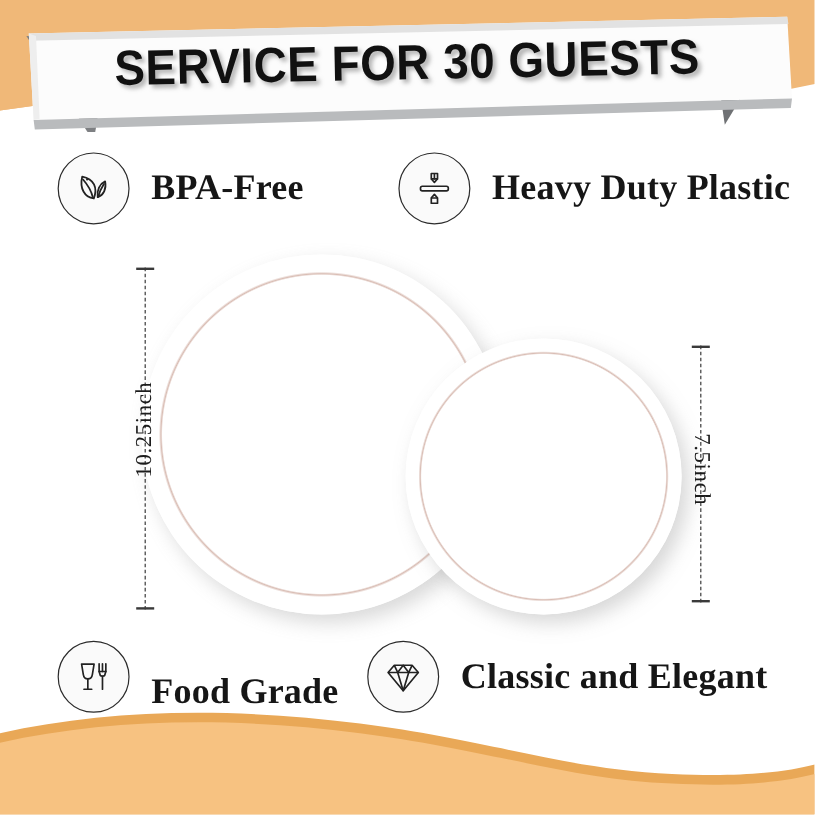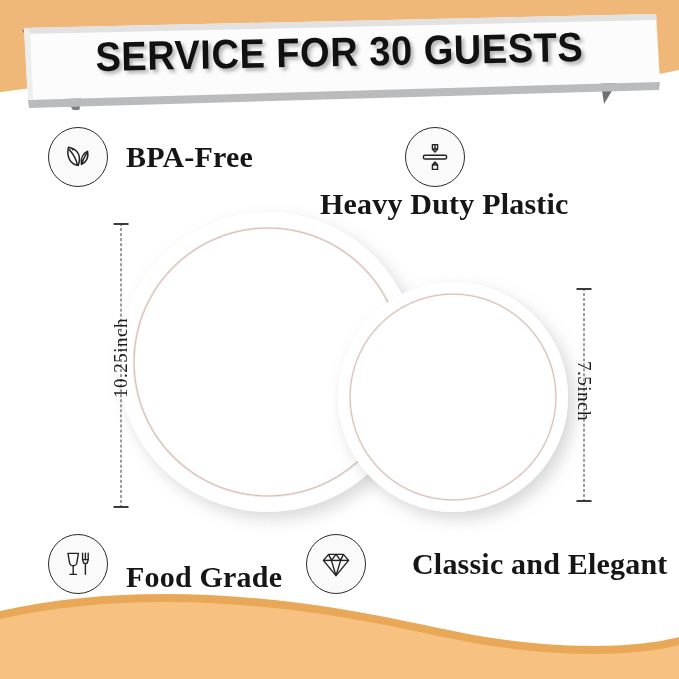--- a/index.html
+++ b/index.html
@@ -51,23 +51,23 @@
     font-size:30px;
     color:#161616;
     margin-left:18px;
     white-space:nowrap;
     letter-spacing:0.2px;
   }
 
   #row-top{left:48px;top:127px;width:600px;}
   #row-bottom{left:48px;top:534px;width:600px;}
   #feat-bpa{position:absolute;left:0;top:0;}
-  #feat-heavy{position:absolute;left:254px;top:0;flex-direction:column;}
+  #feat-heavy{position:absolute;left:284px;top:0;}
   #feat-food{position:absolute;left:0;top:0;align-items:flex-end;}
-  #feat-classic{position:absolute;left:258px;top:0;gap:28px;}
+  #feat-classic{position:absolute;left:258px;top:0;}
 
   
   .plate{position:absolute;border-radius:50%;}
   .plate-big{
     left:118px;top:212px;width:300px;height:300px;
     background:
       radial-gradient(circle at 50% 50%,
         #ffffff 0%, #ffffff 62.5%,
         #d9bdb4 63.1%, #ffffff 63.9%,
         #ffffff 88.5%,

